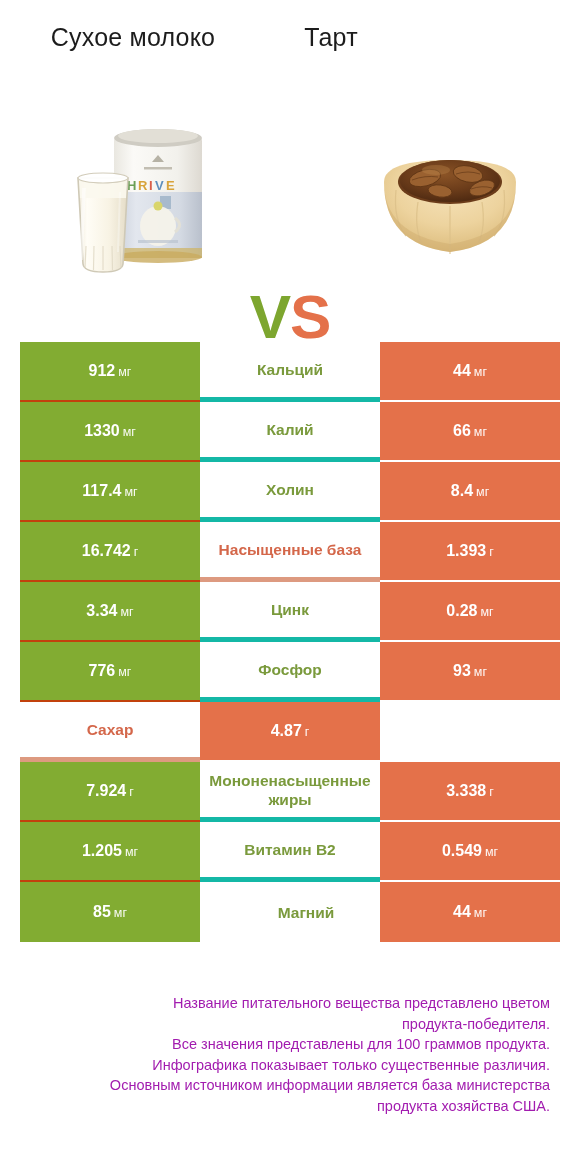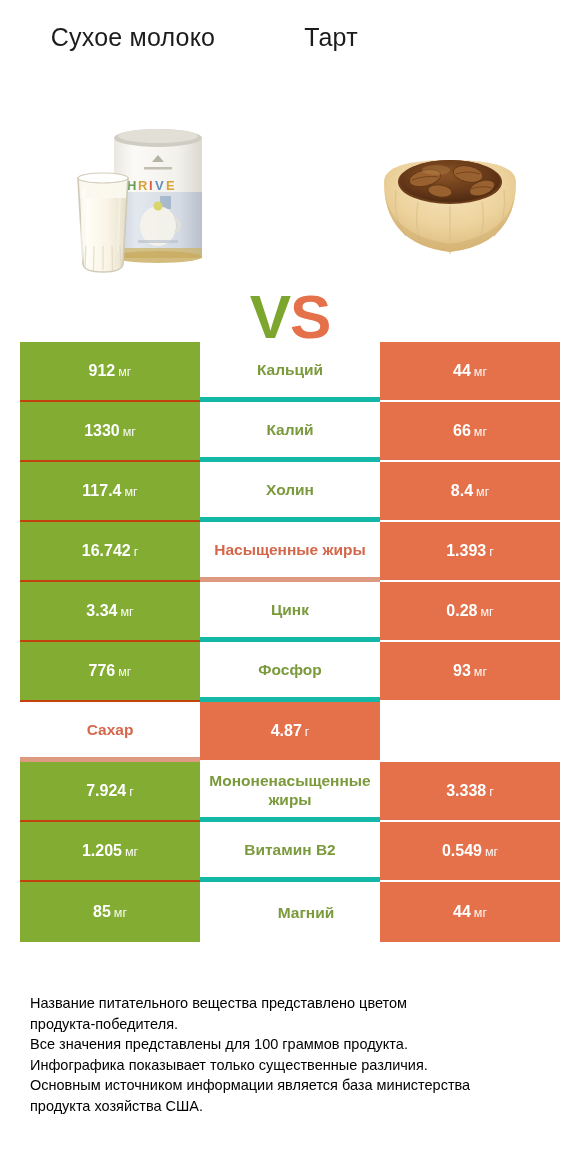--- a/index.html
+++ b/index.html
@@ -129,24 +129,24 @@
     margin-left: 3px;
     opacity: 0.95;
   }
 
   
   .footer {
     position: absolute;
     left: 30px;
     top: 993px;
     width: 520px;
-    text-align: left;
+    text-align: right;
     font-size: 14.5px;
     line-height: 20.5px;
-    color: #000000;
+    color: #a21caf;
   }
   .footer div { white-space: nowrap; }
 </style>
 </head>
 <body>
 
 <div class="header">
 
   <div class="title title-left">Сухое молоко</div>
   <div class="title title-right">Тарт</div>
@@ -293,21 +293,21 @@
     <div class="cell cell-mid">Холин</div>
     <div class="cell cell-right">
       <span class="val"><span>8.4</span><span class="unit">мг</span></span>
     </div>
   </div>
 
   <div class="row">
     <div class="cell cell-left">
       <span class="val"><span>16.742</span><span class="unit">г</span></span>
     </div>
-    <div class="cell cell-mid wrap win-right">Насыщенные жиры</div>
+    <div class="cell cell-mid wrap win-right">Насыщенные база</div>
     <div class="cell cell-right">
       <span class="val"><span>1.393</span><span class="unit">г</span></span>
     </div>
   </div>
 
   <div class="row">
     <div class="cell cell-left">
       <span class="val"><span>3.34</span><span class="unit">мг</span></span>
     </div>
     <div class="cell cell-mid">Цинк</div>

